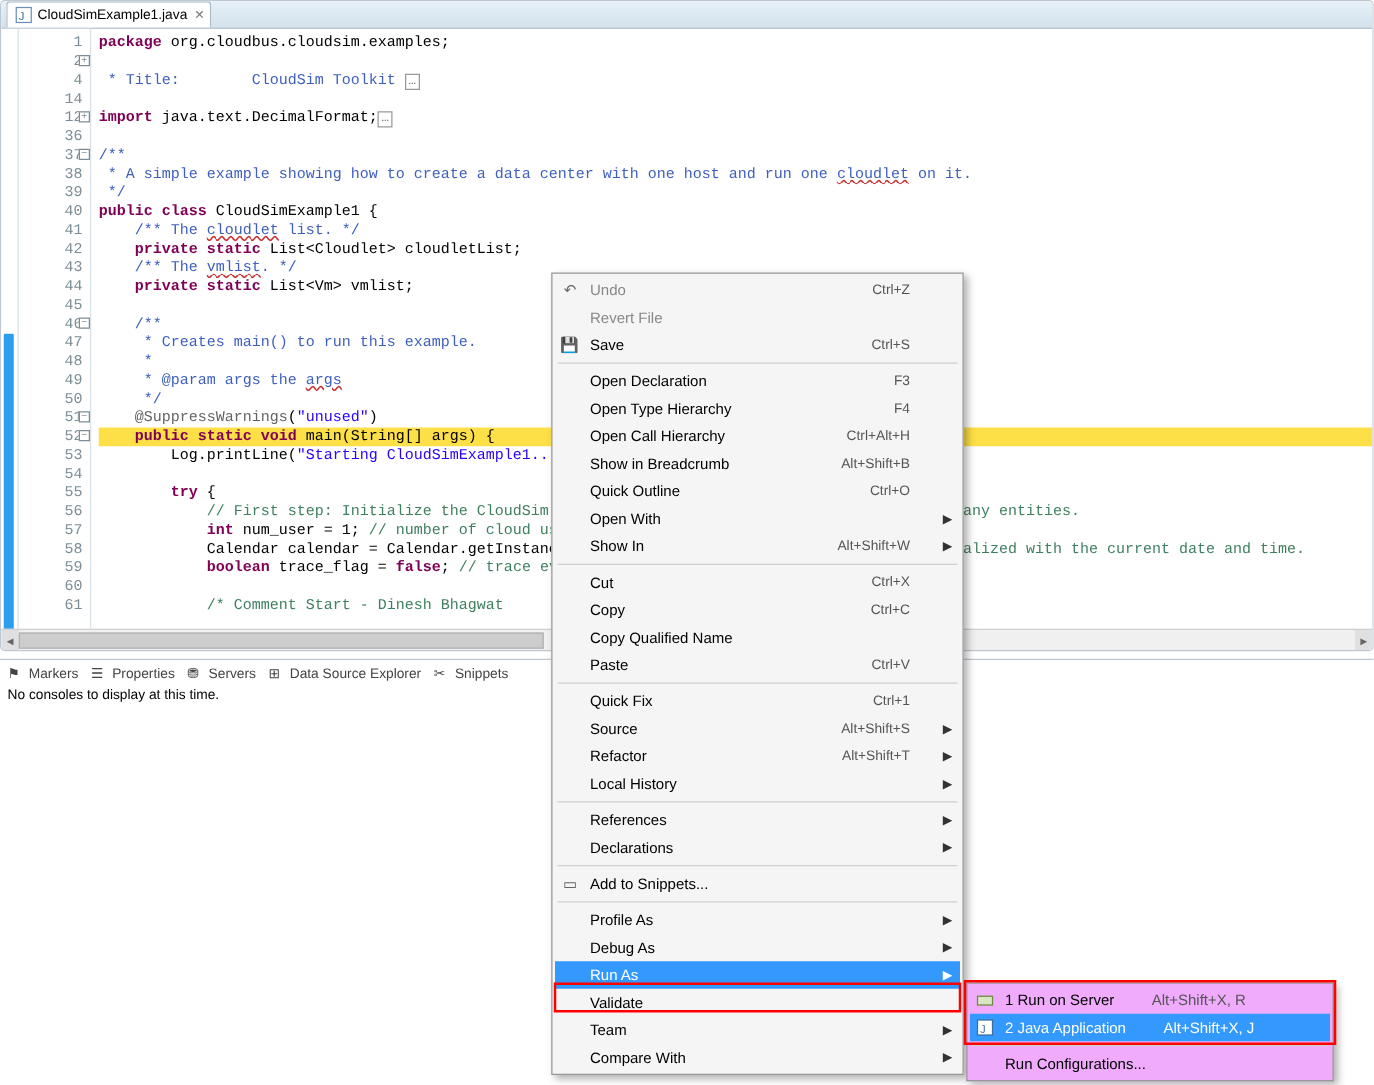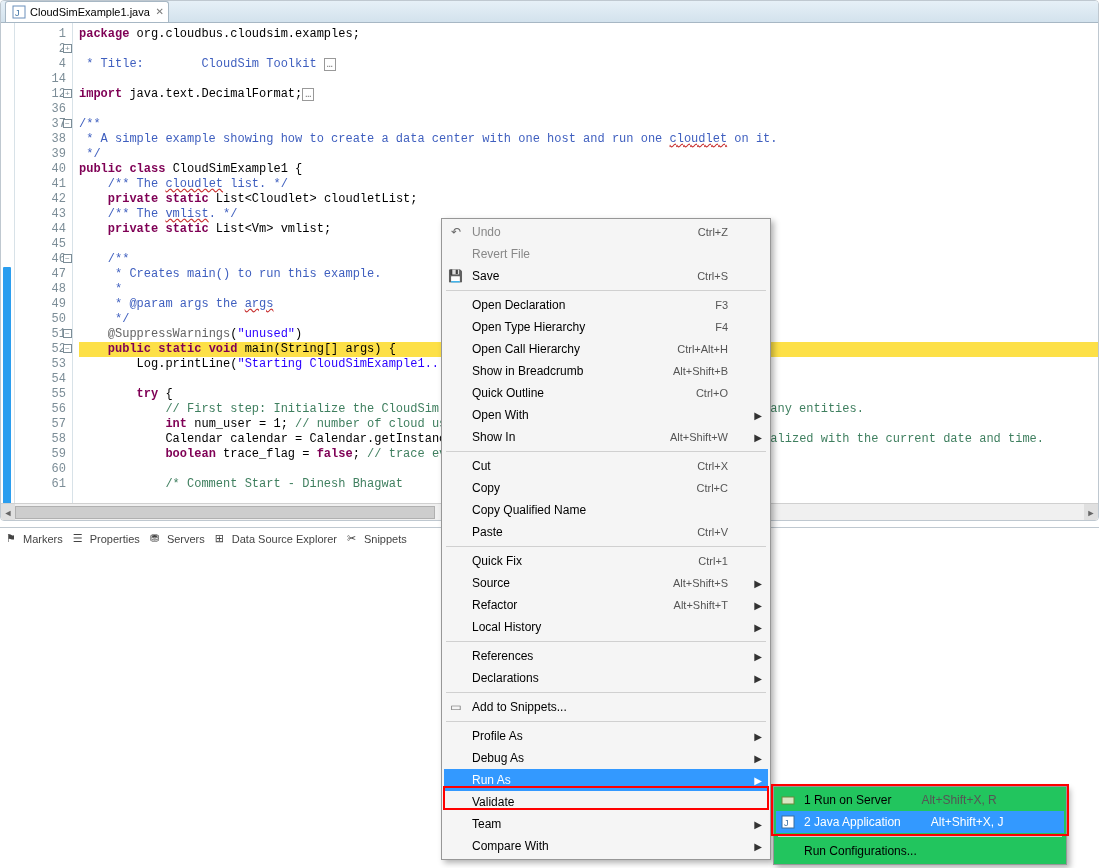--- a/index.html
+++ b/index.html
@@ -42,21 +42,21 @@
   .ctx-menu .row.disabled { color: #888; }
   .ctx-menu .row .sc { position: absolute; right: 40px; color: #555; font-size: 11px; }
   .ctx-menu .row .arrow { position: absolute; right: 6px; font-size: 10px; color: #333; }
   .ctx-menu .sep { height: 1px; background: #d0d0d0; margin: 3px 2px; }
   .ctx-menu .row.hl { background: #3399ff; color: #fff; }
   .ctx-menu .row.hl .sc, .ctx-menu .row.hl .arrow { color:#fff;}
   .ctx-menu .icon-slot { position:absolute; left:4px; top:3px; width:16px; height:16px; display:flex; align-items:center;justify-content:center; color:#666;}
   .red-box { border: 2px solid #ff0000; position: absolute; pointer-events: none; z-index: 200; }
 
   
-  .sub-menu { position: absolute; background: #22c55e; border: 1px solid #979797; box-shadow: 3px 3px 6px rgba(0,0,0,0.3); font-size:12px; padding:2px; z-index:150; }
+  .sub-menu { position: absolute; background: #f0abfc; border: 1px solid #979797; box-shadow: 3px 3px 6px rgba(0,0,0,0.3); font-size:12px; padding:2px; z-index:150; }
   .sub-menu .row { display:flex; align-items:center; height:22px; padding:0 10px 0 28px; position:relative; white-space:nowrap;}
   .sub-menu .row .sc { margin-left:30px; color:#555; font-size:12px; }
   .sub-menu .sep { height:1px; background:#d0d0d0; margin:3px 2px; }
   .sub-menu .row.hl { background:#3399ff; color:#fff; }
   .sub-menu .row.hl .sc { color:#fff; }
   .sub-menu .icon-slot { position:absolute; left:4px; top:3px; width:16px;height:16px; display:flex;align-items:center;justify-content:center;}
 </style>
 </head>
 <body>
 
@@ -135,20 +135,21 @@
       </span>
     <span>
         <span class="vicon">⊞</span>
         <span>Data Source Explorer</span>
       </span>
     <span>
         <span class="vicon">✂</span>
         <span>Snippets</span>
       </span>
   </div>
+  <div class="console-msg">No consoles to display at this time.</div>
 </div>
 
 <div class="ctx-menu" id="ctx" style="left:441px; top:218px; width:330px;">
   <div class="row disabled">
       <span class="icon-slot">↶</span>
       <span>Undo</span>
       <span class="sc">Ctrl+Z</span>
     </div>
   <div class="row disabled">
       <span>Revert File</span>

